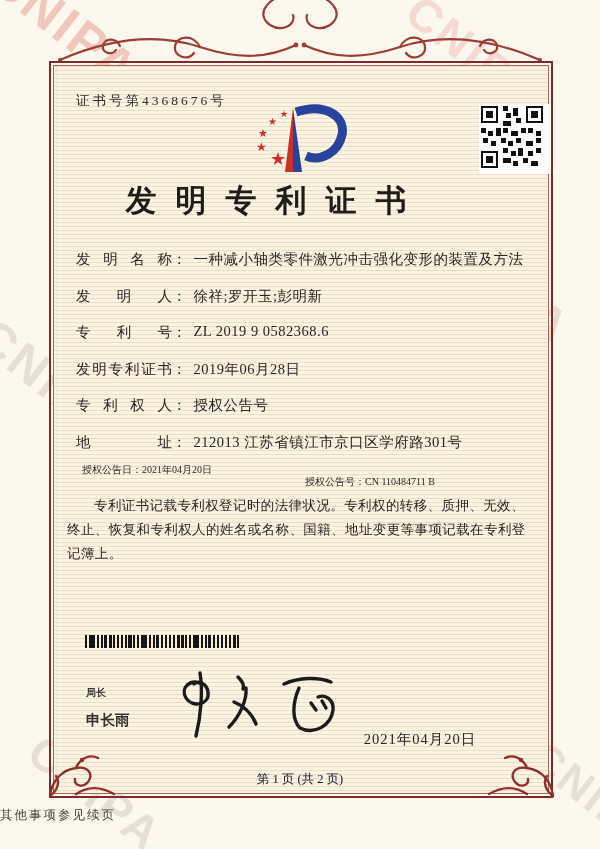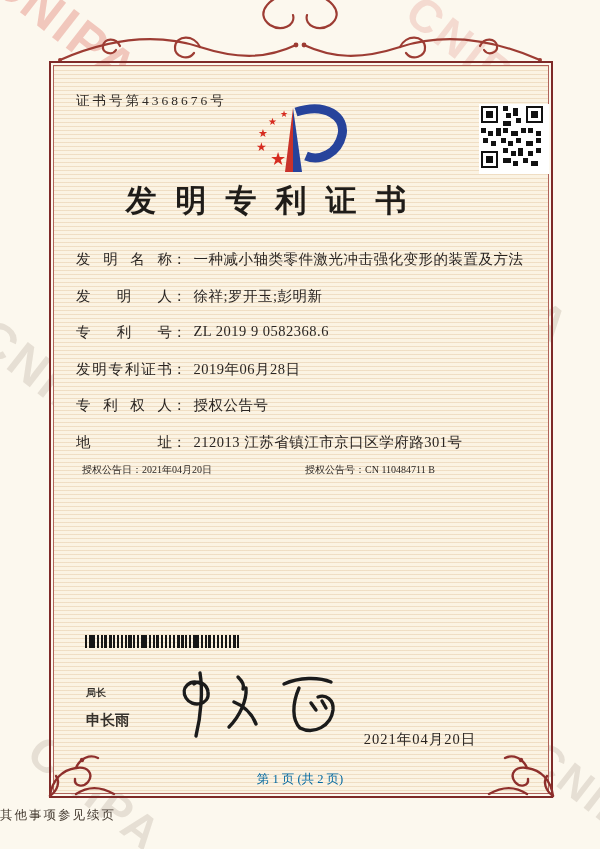--- a/index.html
+++ b/index.html
@@ -36,38 +36,38 @@
   .qr-box{position:absolute;left:479px;top:104px;width:66px;height:66px;background:#fff;padding:2px;}
   .title{
     position:absolute;left:50px;width:432px;top:180px;text-align:center;
     font-size:31px;font-weight:700;letter-spacing:19px;text-indent:19px;color:#1f1c19;
   }
   .fields{position:absolute;left:76px;top:250px;font-size:14.5px;color:#2a2522;}
   .frow{height:36.5px;display:flex;align-items:flex-start;white-space:nowrap;}
   .flabel{display:inline-block;width:96px;text-align:justify;text-align-last:justify;}
   .fvalue{margin-left:7px;letter-spacing:0.5px;}
   .grant-row{position:absolute;left:82px;top:463px;font-size:10px;white-space:nowrap;color:#2a2522;}
-  .grant-pub{position:absolute;left:223px;top:0;text-align:right;}
+  .grant-pub{position:absolute;left:223px;top:12px;text-align:right;}
   .paras{
     position:absolute;left:67px;top:494px;width:470px;
     font-size:13.5px;line-height:24px;color:#2b2623;
   }
   .paras p{margin:0;text-indent:2em;letter-spacing:0.4px;}
   .barcode{
     position:absolute;left:85px;top:635px;width:156px;height:13px;
     background:
       repeating-linear-gradient(90deg,#161616 0 2px,rgba(0,0,0,0) 2px 4px),
       repeating-linear-gradient(90deg,rgba(0,0,0,0) 0 6px,#161616 6px 8px,rgba(0,0,0,0) 8px 13px),
       repeating-linear-gradient(90deg,rgba(0,0,0,0) 0 9px,#161616 9px 10px,rgba(0,0,0,0) 10px 17px);
   }
   .signer-title{position:absolute;left:86px;top:686px;font-size:10px;font-weight:600;color:#37322c;}
   .signer-name{position:absolute;left:86px;top:711px;font-size:14.5px;font-weight:600;color:#37322c;}
   .sig-svg{position:absolute;left:172px;top:668px;}
   .issue-date{position:absolute;left:340px;top:730px;width:160px;text-align:center;font-size:14.5px;color:#2a2522;letter-spacing:1px;}
-  .page-ind{position:absolute;left:50px;width:500px;top:771px;text-align:center;font-size:12.5px;color:#0369a1;}
+  .page-ind{position:absolute;left:50px;width:500px;top:771px;text-align:center;font-size:12.5px;color:#0f172a;}
   .footer-note{position:absolute;left:0;width:600px;top:807px;text-align:left;font-size:12.5px;color:#443a30;letter-spacing:2px;}
   svg{display:block;}
 </style>
 </head>
 <body>
 
 <div class="wm" style="left:-22px;top:-6px;font-size:52px;color:rgba(224,126,112,0.40);">CNIPA</div>
 <div class="wm" style="left:396px;top:26px;font-size:46px;color:rgba(226,150,138,0.30);">CNIPA</div>
 <div class="wm" style="left:426px;top:258px;font-size:46px;color:rgba(164,148,128,0.26);">CNIPA</div>
 <div class="wm" style="left:-34px;top:352px;font-size:50px;color:rgba(164,148,128,0.24);">CNIPA</div>
@@ -215,20 +215,21 @@
 </div>
 
 <div class="grant-row">
   <span>授权公告日</span><span>：</span><span>2021年04月20日</span>
   <span class="grant-pub">
     <span>授权公告号</span><span>：</span><span>CN 110484711 B</span>
   </span>
 </div>
 
 <div class="paras">
+  <p>专利证书记载专利权登记时的法律状况。专利权的转移、质押、无效、终止、恢复和专利权人的姓名或名称、国籍、地址变更等事项记载在专利登记簿上。</p>
 </div>
 
 <div class="barcode"></div>
 
 <div class="signer-title">局长</div>
 <div class="signer-name">申长雨</div>
 
 <svg class="sig-svg" width="185" height="72" viewBox="0 0 185 72">
   <g stroke="#1b1b1b" fill="none" stroke-width="3.4" stroke-linecap="round">
     <path d="M30 16 C 18 10 8 20 14 30 C 20 40 38 37 36 24 C 35 16 27 12 22 16"></path>

